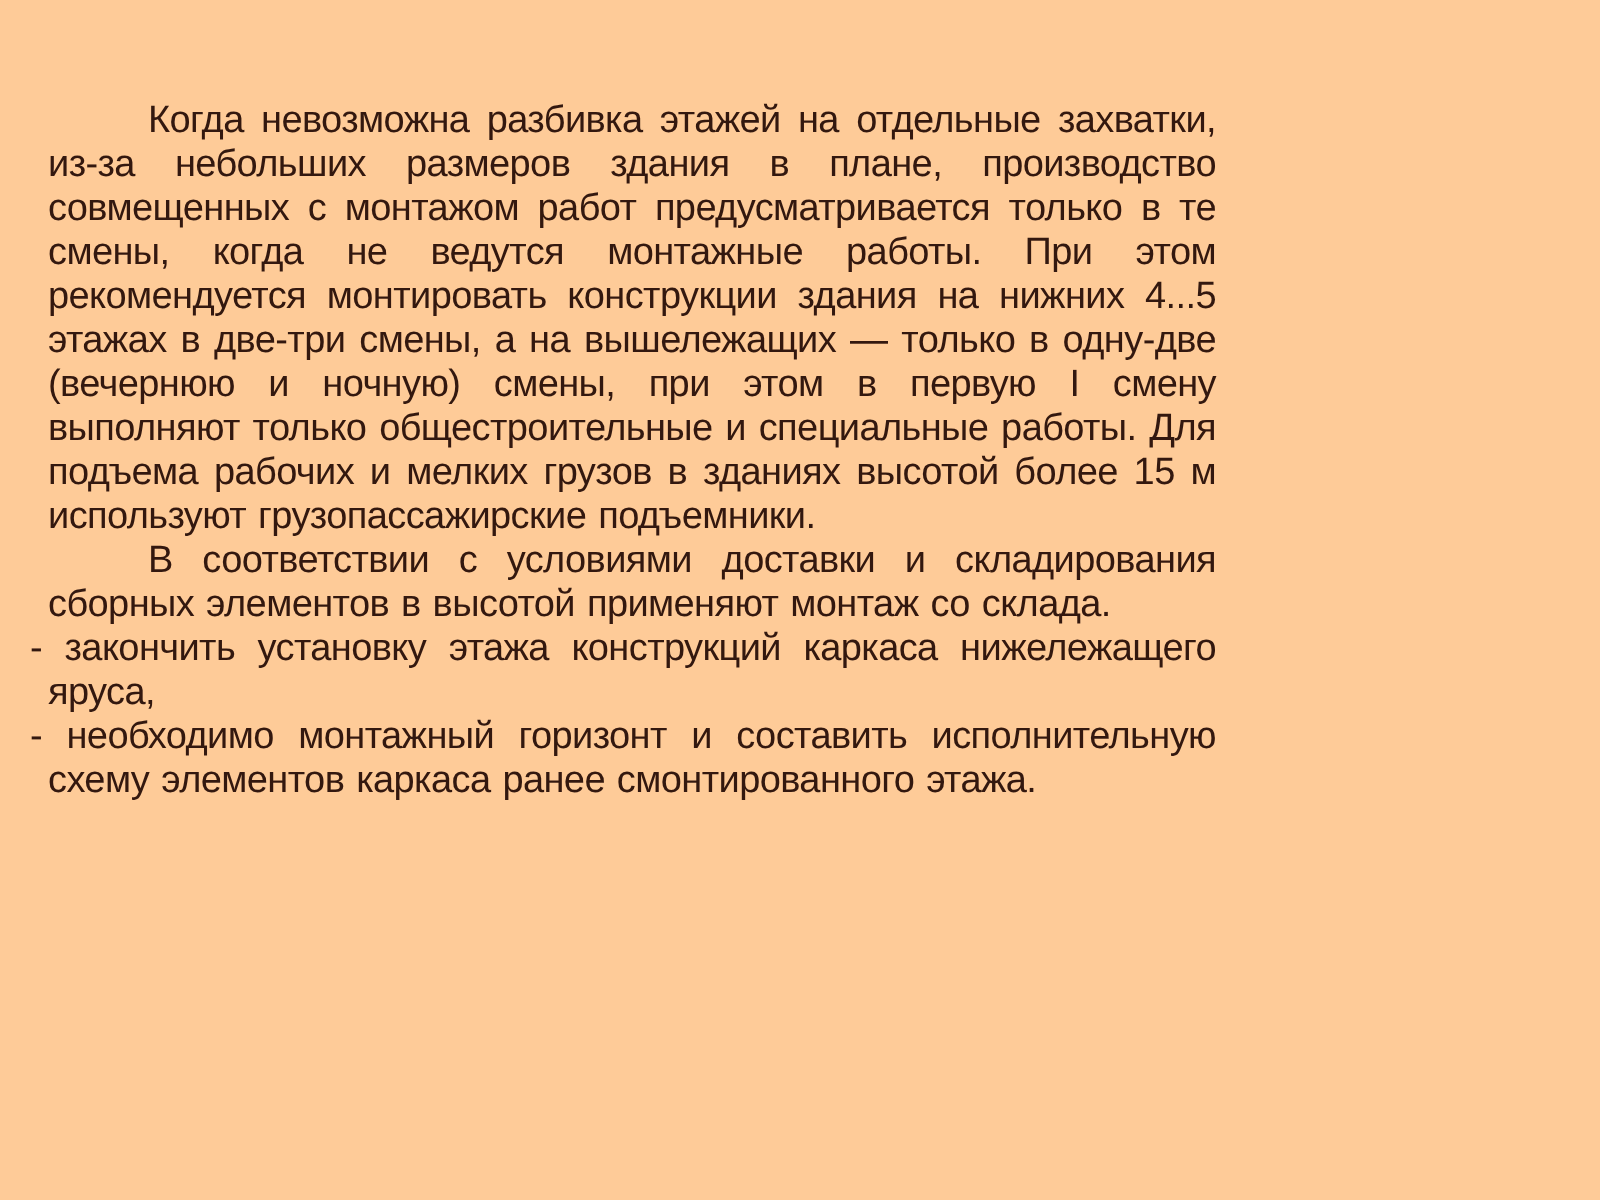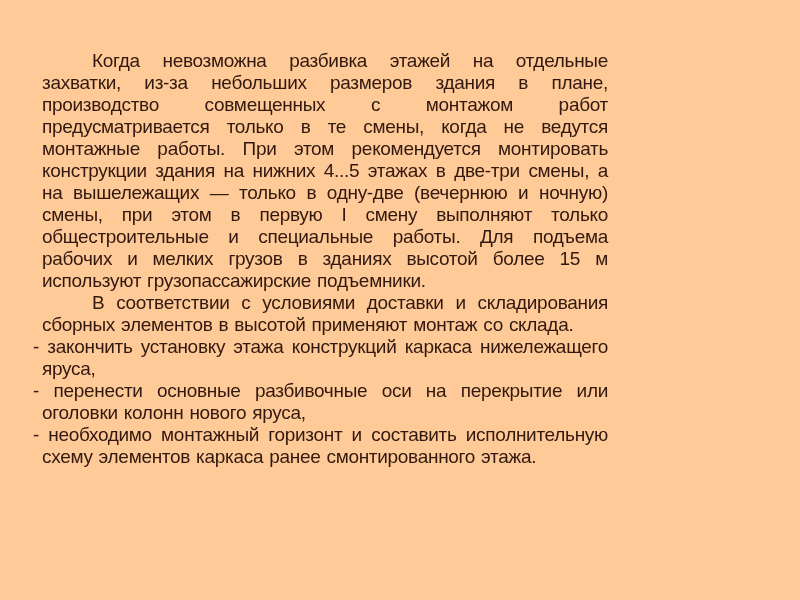--- a/index.html
+++ b/index.html
@@ -9,21 +9,21 @@
   body {
     width: 800px;
     height: 600px;
     overflow: hidden;
     font-family: "Liberation Sans", "DejaVu Sans", sans-serif;
   }
   .slide {
     box-sizing: border-box;
     width: 648px;
     height: 600px;
-    padding: 50px 40px 0 42px;
+    padding: 50px 40px 0 24px;
   }
   .textblock p {
     margin: 0;
     padding: 0;
     font-size: 19px;
     line-height: 22px;
     letter-spacing: -0.3px;
     word-spacing: 1px;
     text-align: justify;
     font-weight: 500;
@@ -36,16 +36,15 @@
   }
 </style>
 </head>
 <body style="background: rgb(254, 203, 152); color: rgb(51, 24, 15);">
 
 <div class="slide">
   <div class="textblock">
     <p class="para">Когда невозможна разбивка этажей на отдельные захватки, из-за небольших размеров здания в плане, производство совмещенных с монтажом работ предусматривается только в те смены, когда не ведутся монтажные работы. При этом рекомендуется монтировать конструкции здания на нижних 4...5 этажах в две-три смены, а на вышележащих — только в одну-две (вечернюю и ночную) смены, при этом в первую I смену выполняют только общестроительные и специальные работы. Для подъема рабочих и мелких грузов в зданиях высотой более 15 м используют грузопассажирские подъемники.</p>
     <p class="para">В соответствии с условиями доставки и складирования сборных элементов в высотой применяют монтаж со склада.</p>
     <p class="bullet">- закончить установку этажа конструкций каркаса нижележащего яруса,</p>
-    <p class="bullet">- перенести основные разбивочные оси на перекрытие или оголовки колонн нового яруса,</p>
     <p class="bullet">- необходимо монтажный горизонт и составить исполнительную схему элементов каркаса ранее смонтированного этажа.</p>
   </div>
 </div>
 
 </body></html>

